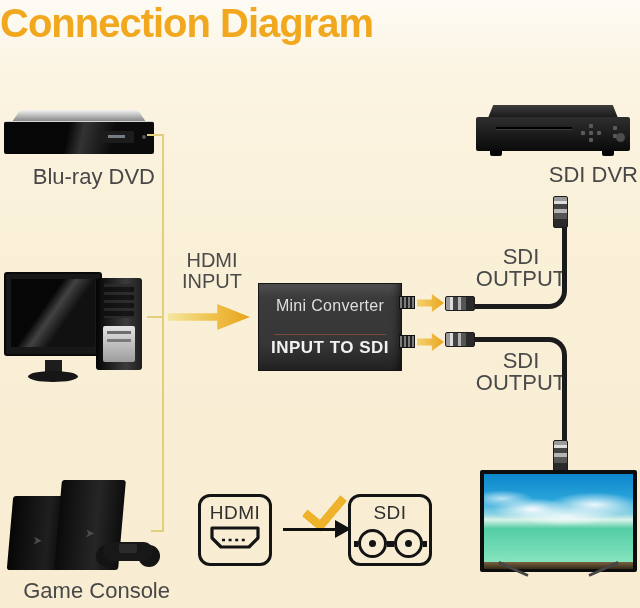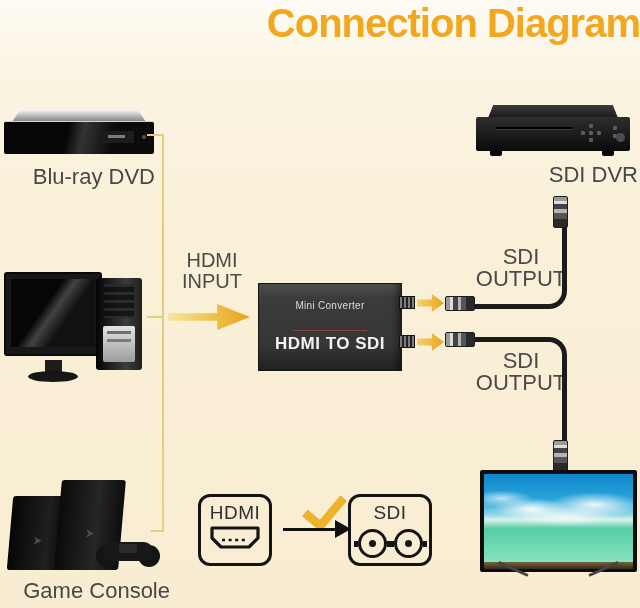--- a/index.html
+++ b/index.html
@@ -5,21 +5,21 @@
   html,body { margin:0; padding:0; }
   .stage {
     position:relative; width:640px; height:608px; overflow:hidden;
     font-family:"Liberation Sans", sans-serif;
     background:linear-gradient(180deg,#fdfbf4 0%,#fbf4e2 12%,#faf0d8 40%,#f8edd2 100%);
   }
   .abs { position:absolute; }
 
   
   .title {
-    position:absolute; top:0; left:0; right:0; margin:0; text-align:right;
+    position:absolute; top:0; left:0; right:0; margin:0; text-align:left;
     font-size:40px; line-height:46px; font-weight:bold; letter-spacing:-1px; color:#F1A71E;
   }
 
   
   .lbl { position:absolute; text-align:right; font-size:22px; color:#474747; }
   .lbl-bluray  { left:3px;   top:164px; width:152px; }
   .lbl-computer{ left:8px;   top:384px; width:148px; }
   .lbl-console { left:-2px;  top:578px; width:172px; }
   .lbl-dvr     { left:486px; top:162px; width:152px; }
   .lbl-tv      { left:484px; top:576px; width:152px; }
@@ -112,21 +112,21 @@
     clip-path:polygon(0 36%,60% 36%,60% 0,100% 50%,60% 100%,60% 64%,0 64%); }
   .arr-sm  { width:27px; height:18px; background:linear-gradient(90deg,#f4d26e,#e9a51e);
     clip-path:polygon(0 30%,55% 30%,55% 0,100% 50%,55% 100%,55% 70%,0 70%); }
   .a1 { left:417px; top:294px; } .a2 { left:417px; top:333px; }
 
   
   .conv { position:absolute; left:258px; top:283px; width:142px; height:86px;
     background:linear-gradient(180deg,#505050,#3b3b3b 16%,#363636 70%,#222);
     border:1px solid #161616; box-shadow:inset -7px 0 9px -5px rgba(0,0,0,.65);
     display:flex; flex-direction:column; align-items:center; justify-content:center; }
-  .conv-name { font-size:10px; color:#dedede; letter-spacing:.3px; padding:0 2px 19px 2px; border-bottom:1px solid #7d4a39; }
+  .conv-name { font-size:16px; color:#dedede; letter-spacing:.3px; padding:0 2px 19px 2px; border-bottom:1px solid #7d4a39; }
   .conv-model{ font-size:17px; font-weight:bold; color:#f2f2f2; letter-spacing:.5px; margin-top:3px; }
   .stub { position:absolute; width:14px; height:11px; border:1px solid #111;
     background:repeating-linear-gradient(90deg,#7d7d7d 0 2px,#222 2px 4px); }
   .stub1 { left:399px; top:296px; } .stub2 { left:399px; top:335px; }
 
   
   .sdi-out { position:absolute; width:110px; text-align:center; font-size:22px; line-height:22px; color:#4a4a4a; }
   .out1 { left:466px; top:246px; }
   .out2 { left:466px; top:350px; }
 
@@ -204,21 +204,21 @@
   <div class="wire ws3"></div>
 
   <div class="hdmi-in">
     <div>HDMI</div>
     <div>INPUT</div>
   </div>
   <div class="arr arr-big"></div>
 
   <div class="conv">
     <div class="conv-name">Mini Converter</div>
-    <div class="conv-model">HDMI TO SDI</div>
+    <div class="conv-model">INPUT TO SDI</div>
   </div>
   <div class="stub stub1"></div>
   <div class="stub stub2"></div>
 
   <div class="abs arr-sm a1"></div>
   <div class="abs arr-sm a2"></div>
 
   <div class="sdi-out out1">
     <div>SDI</div>
     <div>OUTPUT</div>

